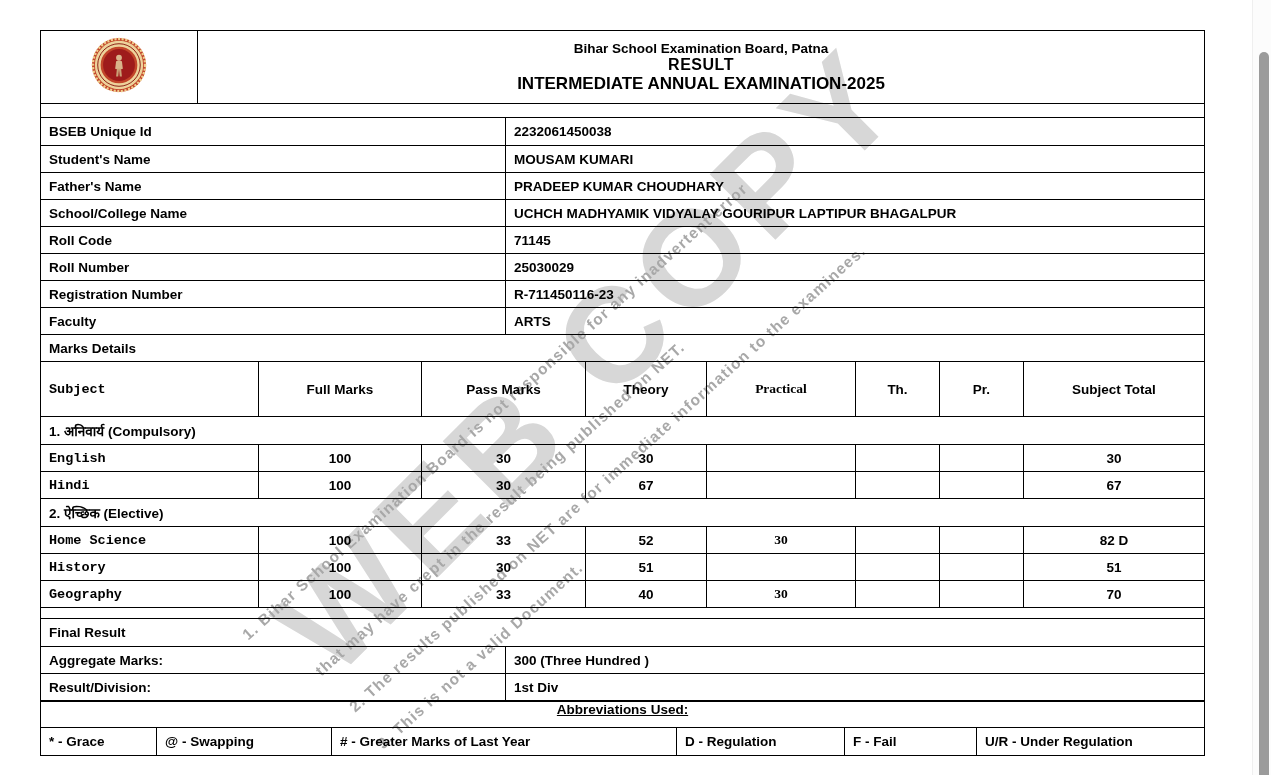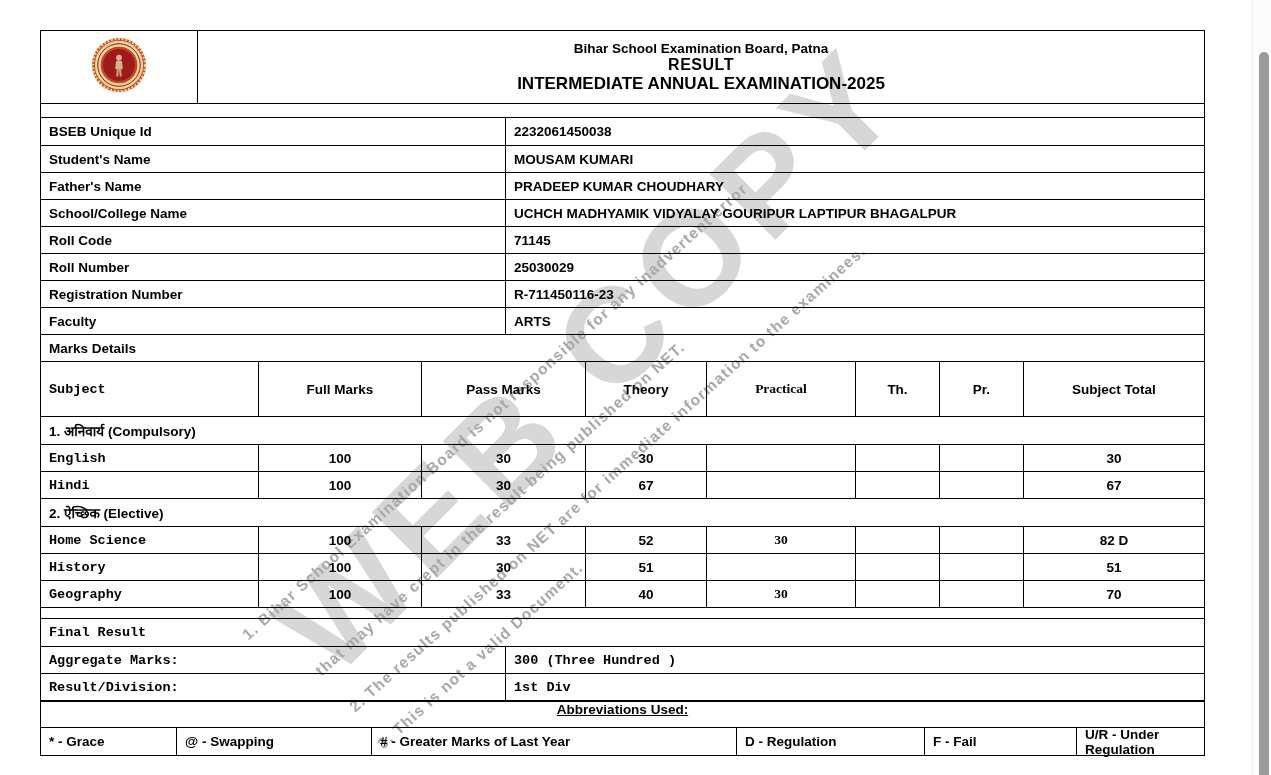--- a/index.html
+++ b/index.html
@@ -61,30 +61,30 @@
   .c-regth  { width:84px; }
   .c-regpr  { width:84px; }
   .c-total  { flex:1; }
   .reg-top { height:27px; display:flex; align-items:center; justify-content:center;
              border-bottom:1.5px solid #000; }
   .reg-bottom { flex:1; display:flex; }
   .reg-th { width:84px; border-right:1.5px solid #000; display:flex; align-items:center;
             justify-content:center; }
   .reg-pr { flex:1; display:flex; align-items:center; justify-content:center; }
 
-  .final-box { border:1.5px solid #000; margin-top:0;font-family:Liberation Mono, monospace; }
+  .final-box { border:1.5px solid #000; margin-top:0; }
   .final-title { height:27px; display:flex; align-items:center; padding-left:8px;
                  font-size:13.5px; font-weight:bold; }
   .final-box .drow { border-top:1.5px solid #000; }
 
   .abbr-box { border:1.5px solid #000; border-top:none; }
   .abbr-title-row { height:26px; display:flex; justify-content:center;
                     border-top:1.5px solid #000; }
   .abbr-title { font-size:13.5px; font-weight:bold; text-decoration:underline; }
-  .abbr-row { display:flex; height:28px; border-top:1.5px solid #000;gap:20px; }
+  .abbr-row { display:flex; height:28px; border-top:1.5px solid #000; }
   .abbr-cell { border-left:1.5px solid #000; padding-left:8px; display:flex;
                align-items:center; font-size:13.5px; font-weight:bold; }
   .abbr-cell:first-child { border-left:none; }
   .a0{width:115px;} .a1{width:175px;} .a2{width:345px;} .a3{width:168px;}
   .a4{width:92px;}  .a5{flex:1;margin-left:40px;}
 
   
   .scrollbar { position:absolute; top:0; right:0; width:19px; height:775px;
                background:#fcfcfc; border-left:1px solid #efefef; z-index:2; }
   .scroll-thumb { position:absolute; top:52px; left:6px; width:10px; height:723px;

